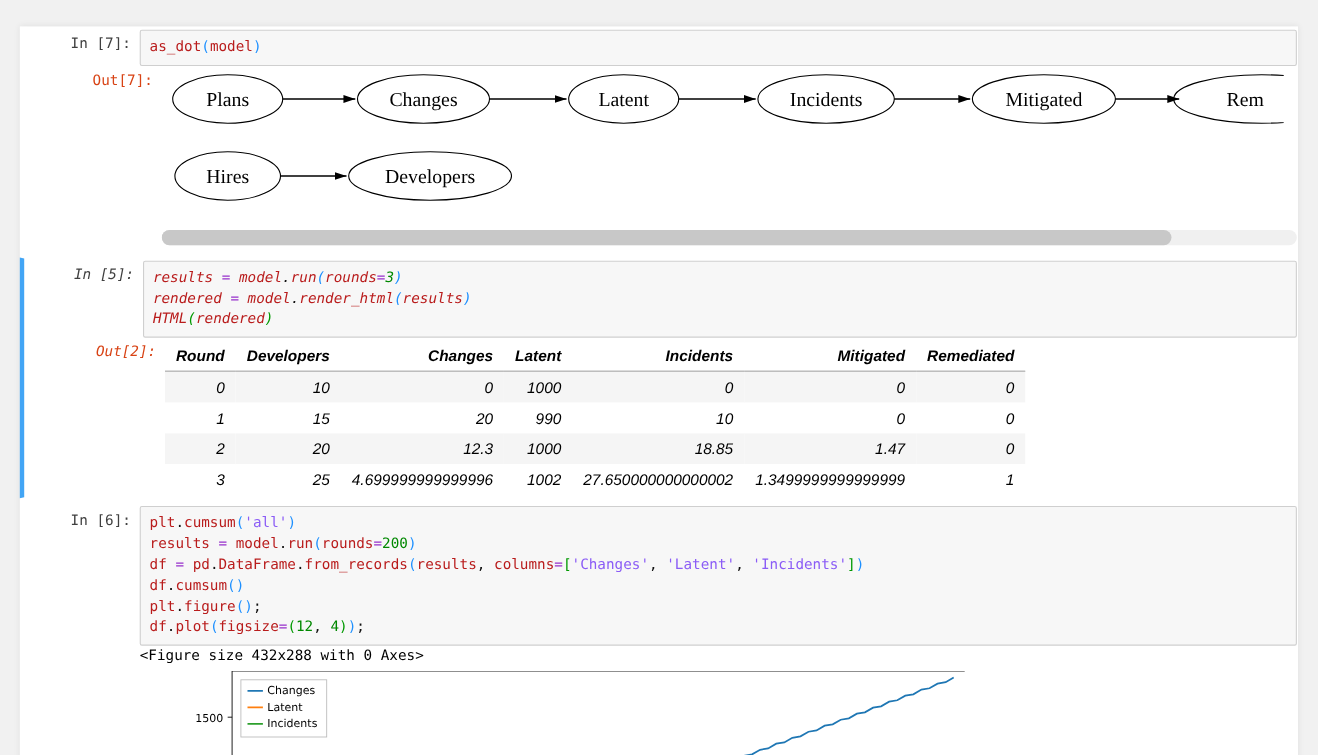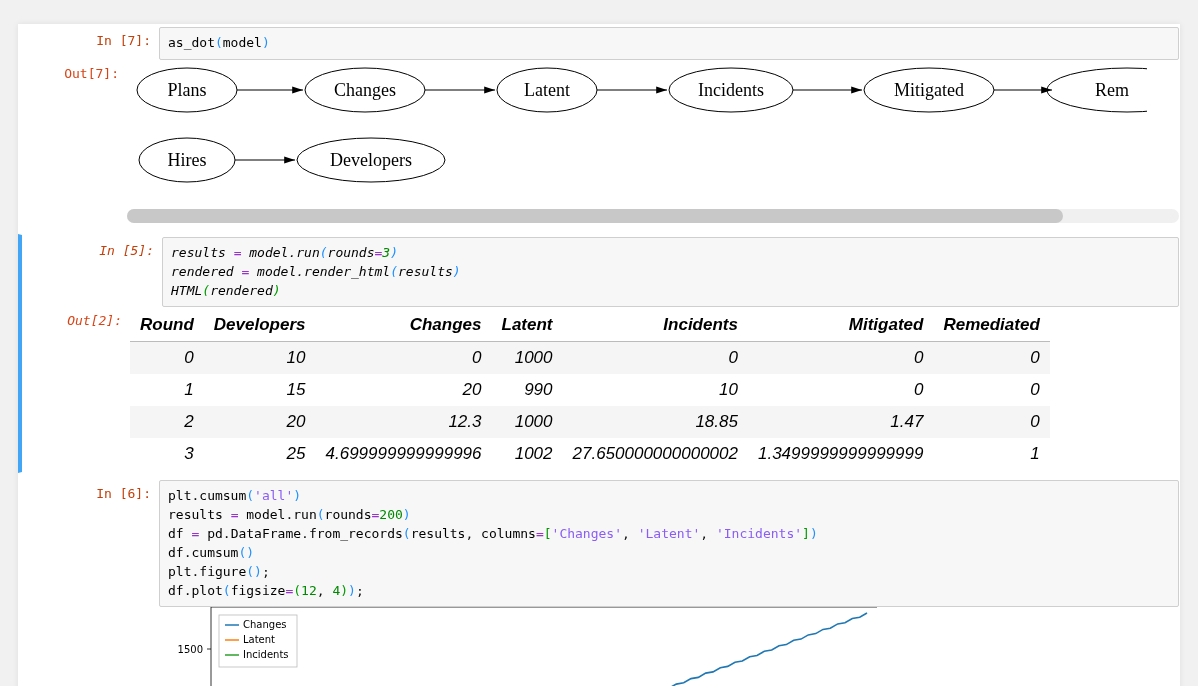--- a/index.html
+++ b/index.html
@@ -33,22 +33,22 @@
     align-items: flex-start;
   }
   .prompt {
     min-width: 100px;
     max-width: 100px;
     padding: 6px 8px 0 0;
     text-align: right;
     font-family: "Menlo", "Consolas", "DejaVu Sans Mono", monospace;
     font-size: 13px;
   }
-  .prompt.in  { color: #c2410c; margin-left: 32px; }
-  .prompt.out { color: #D84315; }
+  .prompt.in  { color: #404040; }
+  .prompt.out { color: #D84315; padding-left: 20px; }
   .content-area {
     flex: 1;
     min-width: 0;
   }
   .input-box {
     border: 1px solid #cfcfcf;
     border-radius: 2px;
     background: #f7f7f7;
     padding: 6px 8px;
     font-family: "Menlo","Consolas","DejaVu Sans Mono", monospace;
@@ -92,38 +92,38 @@
   }
 
   svg.graphsvg text {
     font-family: Georgia, "Times New Roman", serif;
     font-size: 18px;
   }
 
   table.result-table {
     border-collapse: collapse;
     font-family: "Helvetica Neue", Helvetica, Arial, sans-serif;
-    font-size: 17px;
+    font-size: 14px;
     margin-top: 2px;
     width: auto;
   }
   table.result-table th,
   table.result-table td {
     padding: 6px 10px;
     text-align: right;
   }
   table.result-table th {
     font-weight: 600;
     border-bottom: 1px solid #bbb;
   }
   table.result-table tbody tr:nth-child(odd) { background: #f5f5f5; }
   table.result-table tbody tr:nth-child(even){ background: #ffffff; }
 
   
-  .tok-name   { color: #000000; margin-top: 13px; }
+  .tok-name   { color: #b91c1c; margin-top: 13px; }
   .tok-op     { color: #9933cc; }
   .tok-num    { color: #008800; }
   .tok-punct  { color: #111; }
   .tok-paren-g{ color: #009900; }
   .tok-paren-b{ color: #1e90ff; }
   .tok-str    { color: #8b5cf6; }
 
   
   .chart-wrap {
     padding-left: 40px;
@@ -285,20 +285,21 @@
 <span class="tok-name">results</span> <span class="tok-op">=</span> <span class="tok-name">model</span><span class="tok-punct">.</span><span class="tok-name">run</span><span class="tok-paren-b">(</span><span class="tok-name">rounds</span><span class="tok-op">=</span><span class="tok-num">200</span><span class="tok-paren-b">)</span>
 <span class="tok-name">df</span> <span class="tok-op">=</span> <span class="tok-name">pd</span><span class="tok-punct">.</span><span class="tok-name">DataFrame</span><span class="tok-punct">.</span><span class="tok-name">from_records</span><span class="tok-paren-b">(</span><span class="tok-name">results</span><span class="tok-punct">,</span> <span class="tok-name">columns</span><span class="tok-op">=</span><span class="tok-paren-g">[</span><span class="tok-str">'Changes'</span><span class="tok-punct">,</span> <span class="tok-str">'Latent'</span><span class="tok-punct">,</span> <span class="tok-str">'Incidents'</span><span class="tok-paren-g">]</span><span class="tok-paren-b">)</span>
 <span class="tok-name">df</span><span class="tok-punct">.</span><span class="tok-name">cumsum</span><span class="tok-paren-b">(</span><span class="tok-paren-b">)</span>
 <span class="tok-name">plt</span><span class="tok-punct">.</span><span class="tok-name">figure</span><span class="tok-paren-b">(</span><span class="tok-paren-b">)</span><span class="tok-punct">;</span>
 <span class="tok-name">df</span><span class="tok-punct">.</span><span class="tok-name">plot</span><span class="tok-paren-b">(</span><span class="tok-name">figsize</span><span class="tok-op">=</span><span class="tok-paren-g">(</span><span class="tok-num">12</span><span class="tok-punct">,</span> <span class="tok-num">4</span><span class="tok-paren-g">)</span><span class="tok-paren-b">)</span><span class="tok-punct">;</span></div>
         </div>
       </div>
       <div class="cell-row">
         <div class="prompt"></div>
         <div class="content-area">
+          <div class="output-text">&lt;Figure size 432x288 with 0 Axes&gt;</div>
           <div class="chart-wrap">
             <svg class="chartsvg" width="720" height="90">
               <line class="axis-line" x1="44" y1="0" x2="44" y2="90"></line>
               <line class="axis-line" x1="44" y1="0" x2="710" y2="0"></line>
               <line class="tick" x1="40" y1="42" x2="44" y2="42"></line>
               <text class="tick-text" x="36" y="46">1500</text>
 
               <rect class="legend-box" x="52" y="8" width="78" height="52"></rect>
               <line x1="58" y1="18" x2="72" y2="18" stroke="#1f77b4" stroke-width="1.5"></line>
               <text x="76" y="21">Changes</text>

